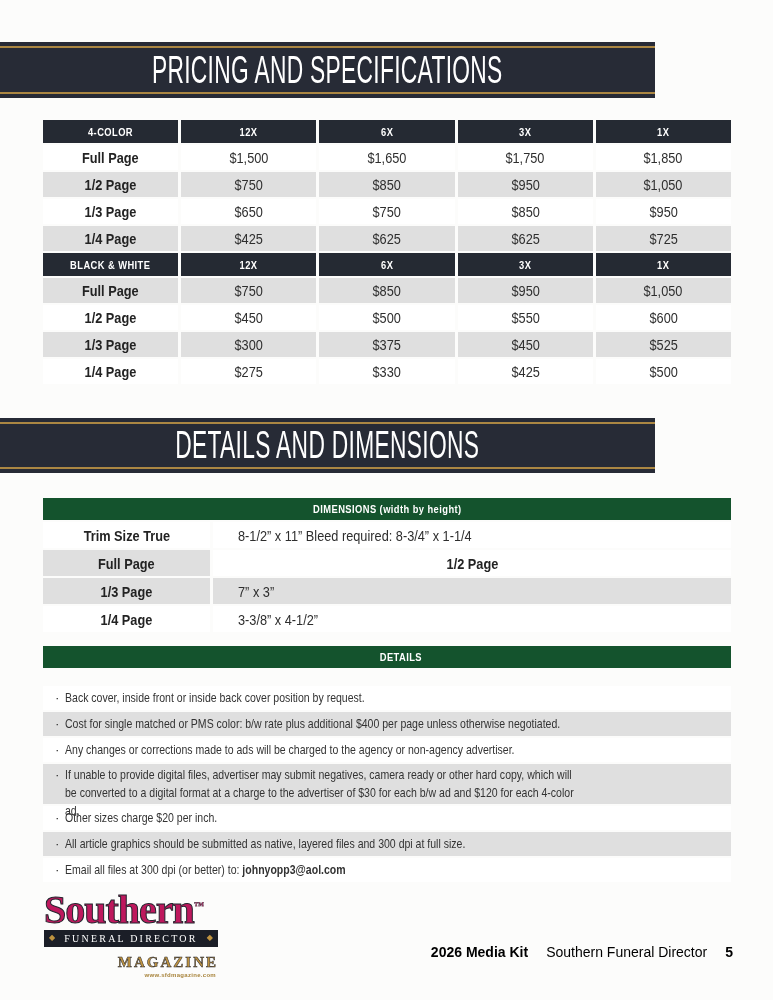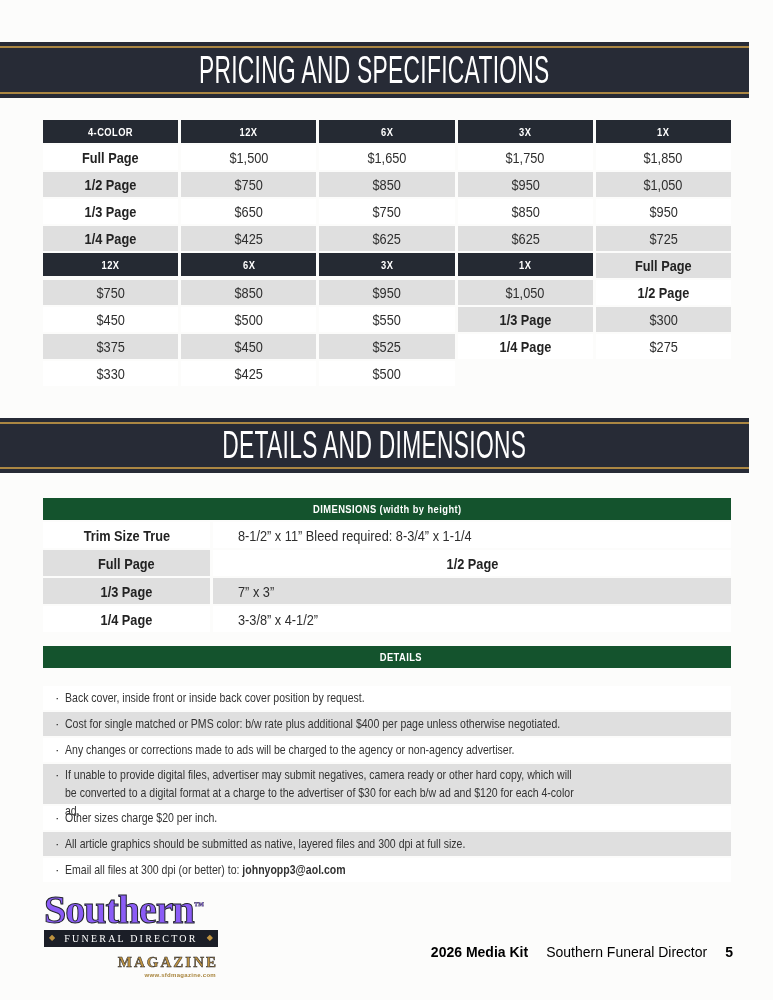--- a/index.html
+++ b/index.html
@@ -6,21 +6,21 @@
   html,body { width:773px; height:1000px; }
   body {
     position:relative;
     background:#fcfcfb;
     font-family:"Liberation Sans","DejaVu Sans",sans-serif;
     color:#2e2e2e;
     overflow:hidden;
   }
 
   
-  .banner { position:absolute; left:0; width:749px; background:#272b36; }
+  .banner { position:absolute; left:0; width:655px; background:#272b36; }
   .banner-inner {
     position:absolute; left:0; right:0; top:4px; bottom:4px;
     border-top:2px solid #ab8743; border-bottom:2px solid #ab8743;
     display:flex; align-items:center; justify-content:center;
   }
   .banner-title {
     color:#ffffff; font-size:38px; font-weight:normal; white-space:nowrap;
     transform:scaleX(0.60); letter-spacing:0.5px;
   }
   #banner-pricing { top:42px; height:56px; }
@@ -73,21 +73,21 @@
   .dtext {
     width:835px; transform:scaleX(0.78); transform-origin:left top;
     font-size:13.5px; line-height:18px; color:#333;
   }
   .dtext b { font-weight:bold; }
 
   
   .logo { position:absolute; left:44px; top:894px; width:174px; }
   .logo-name {
     font-family:"Liberation Serif","DejaVu Serif",serif; font-weight:bold;
-    font-size:40px; line-height:0.82; letter-spacing:-1px; color:#8b5cf6;
+    font-size:40px; line-height:0.82; letter-spacing:-1px; color:#be185d;
     -webkit-text-stroke:1px #23252e; white-space:nowrap;
   }
   .logo-name sup { font-size:10px; letter-spacing:0; -webkit-text-stroke:0.3px #23252e; }
   .logo-bar {
     margin-top:3px; background:#1b1e27; height:17px; padding:0 5px;
     display:flex; align-items:center; justify-content:space-between;
     font-family:"Liberation Serif","DejaVu Serif",serif;
   }
   .logo-tag { color:#ffffff; font-size:10px; letter-spacing:2.2px; white-space:nowrap; }
   .dia { color:#bf9340; font-size:8px; line-height:1; }
@@ -194,20 +194,23 @@
       <span class="cx">$625</span>
     </div>
   <div class="cell g val">
       <span class="cx">$625</span>
     </div>
   <div class="cell g val">
       <span class="cx">$725</span>
     </div>
 
   <div class="cell head">
+      <span class="cx">BLACK &amp; WHITE</span>
+    </div>
+  <div class="cell head">
       <span class="cx">12X</span>
     </div>
   <div class="cell head">
       <span class="cx">6X</span>
     </div>
   <div class="cell head">
       <span class="cx">3X</span>
     </div>
   <div class="cell head">
       <span class="cx">1X</span>
@@ -233,20 +236,23 @@
       <span class="cx">1/2 Page</span>
     </div>
   <div class="cell w val">
       <span class="cx">$450</span>
     </div>
   <div class="cell w val">
       <span class="cx">$500</span>
     </div>
   <div class="cell w val">
       <span class="cx">$550</span>
+    </div>
+  <div class="cell w val">
+      <span class="cx">$600</span>
     </div>
 
   <div class="cell g lbl">
       <span class="cx">1/3 Page</span>
     </div>
   <div class="cell g val">
       <span class="cx">$300</span>
     </div>
   <div class="cell g val">
       <span class="cx">$375</span>

